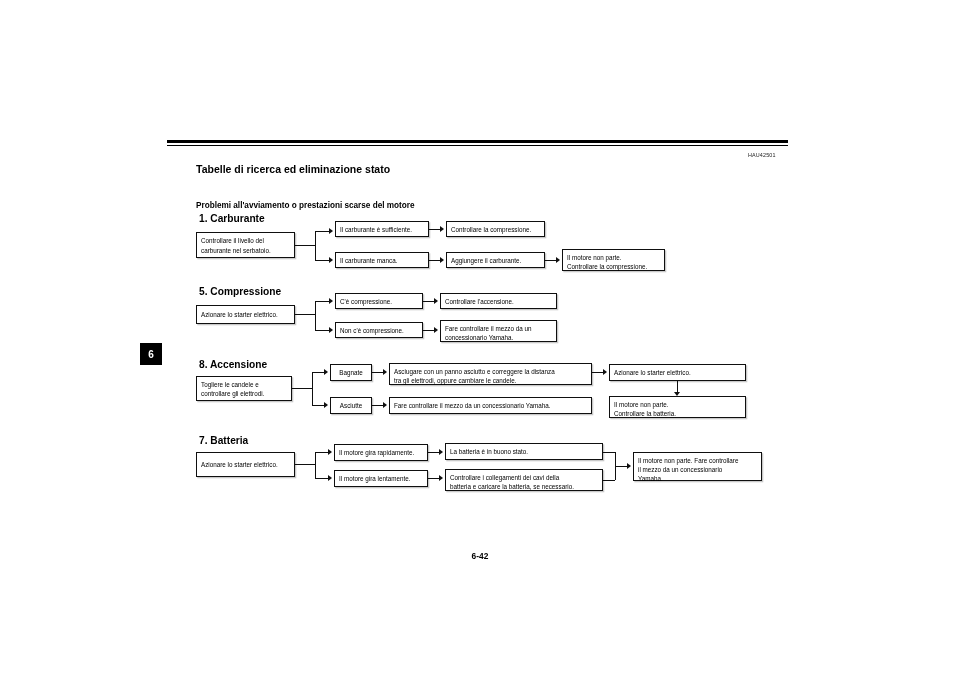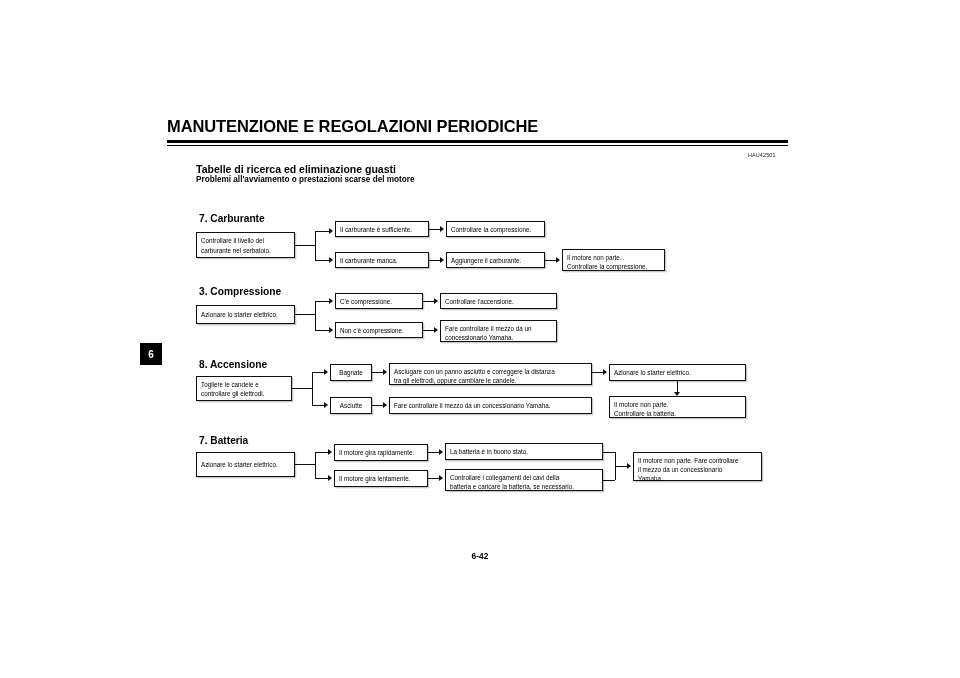--- a/index.html
+++ b/index.html
@@ -62,21 +62,21 @@
     position: absolute;
     left: 196px;
     top: 163px;
     font-size: 10.5px;
     font-weight: bold;
     white-space: nowrap;
   }
   .section-subtitle {
     position: absolute;
     left: 196px;
-    top: 175px;
+    top: 201px;
     font-size: 8.2px;
     font-weight: bold;
     white-space: nowrap;
   }
 
   
   .chapter-tab {
     position: absolute;
     left: 140px;
     top: 343px;
@@ -164,30 +164,29 @@
     border-left: 3px solid transparent;
     border-right: 3px solid transparent;
     border-top: 4.5px solid #0f0f0f;
   }
 </style>
 </head>
 <body>
 
 <div class="page">
 
-  <div class="chapter-title">MANUTENZIONE E REGOLAZIONI PERIODICHE</div>
   <div class="header-rule-thick"></div>
   <div class="header-rule-thin"></div>
   <div class="doc-code">HAU42501</div>
-  <div class="section-title">Tabelle di ricerca ed eliminazione guasti</div>
+  <div class="section-title">Tabelle di ricerca ed eliminazione stato</div>
   <div class="section-subtitle">Problemi all'avviamento o prestazioni scarse del motore</div>
 
   <div class="chapter-tab">6</div>
 
-  <div class="flow-heading" style="left:199px; top:213px;">7. Carburante</div>
+  <div class="flow-heading" style="left:199px; top:213px;">1. Carburante</div>
 
   <div class="fbox mid" style="left:196px; top:232px; width:99px; height:26px;">Controllare il livello del<br>carburante nel serbatoio.</div>
 
   <div class="hline" style="left:295px; top:245px; width:20px;"></div>
   <div class="vline" style="left:315px; top:231px; height:29px;"></div>
   <div class="hline" style="left:315px; top:231px; width:14px;"></div>
   <div class="hline" style="left:315px; top:260px; width:14px;"></div>
   <div class="arrow-r" style="left:329px; top:228px;"></div>
   <div class="arrow-r" style="left:329px; top:257px;"></div>
 
@@ -199,21 +198,21 @@
   <div class="hline" style="left:429px; top:260px; width:11px;"></div>
   <div class="arrow-r" style="left:440px; top:257px;"></div>
 
   <div class="fbox mid" style="left:446px; top:221px; width:99px; height:16px;">Controllare la compressione.</div>
   <div class="fbox mid" style="left:446px; top:252px; width:99px; height:16px;">Aggiungere il carburante.</div>
 
   <div class="hline" style="left:545px; top:260px; width:11px;"></div>
   <div class="arrow-r" style="left:556px; top:257px;"></div>
   <div class="fbox" style="left:562px; top:249px; width:103px; height:22px;">Il motore non parte.<br>Controllare la compressione.</div>
 
-  <div class="flow-heading" style="left:199px; top:286px;">3. Compressione</div>
+  <div class="flow-heading" style="left:199px; top:286px;">5. Compressione</div>
 
   <div class="fbox mid" style="left:196px; top:305px; width:99px; height:19px;">Azionare lo starter elettrico.</div>
   <div class="hline" style="left:295px; top:314px; width:20px;"></div>
   <div class="vline" style="left:315px; top:301px; height:29px;"></div>
   <div class="hline" style="left:315px; top:301px; width:14px;"></div>
   <div class="hline" style="left:315px; top:330px; width:14px;"></div>
   <div class="arrow-r" style="left:329px; top:298px;"></div>
   <div class="arrow-r" style="left:329px; top:327px;"></div>
 
   <div class="fbox mid" style="left:335px; top:293px; width:88px; height:16px;">C'è compressione.</div>

